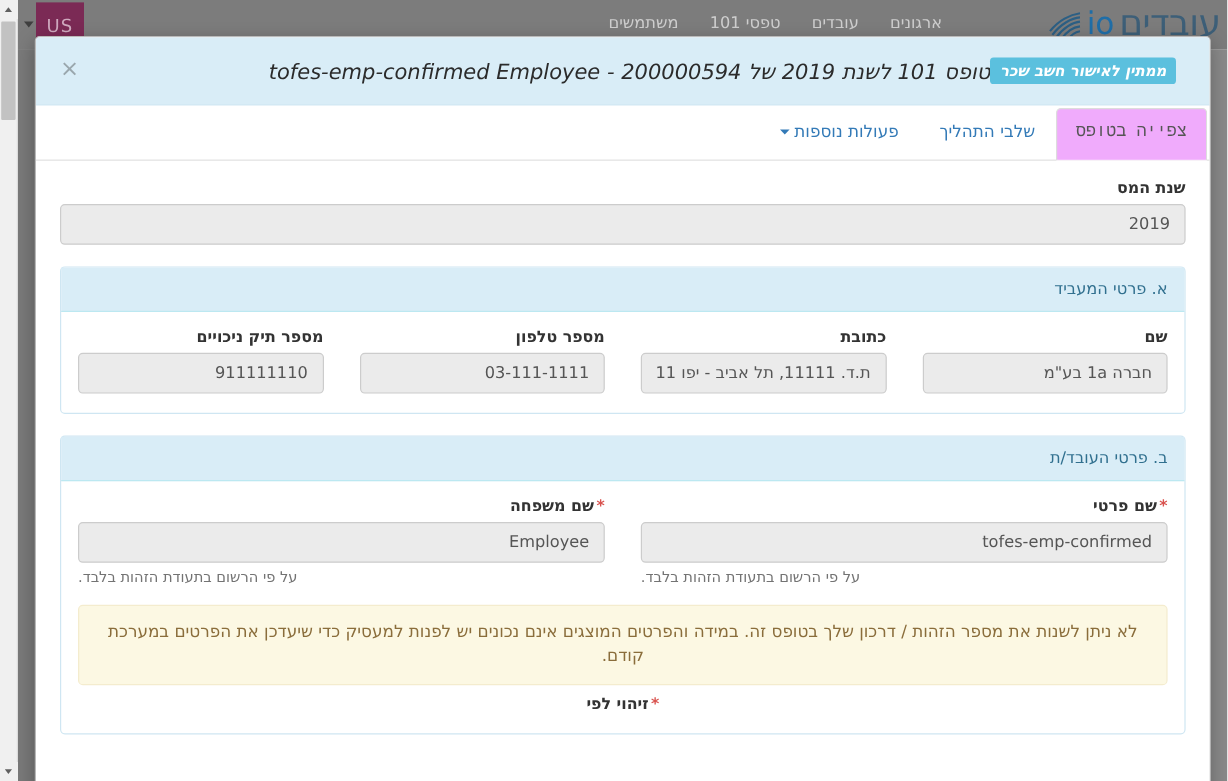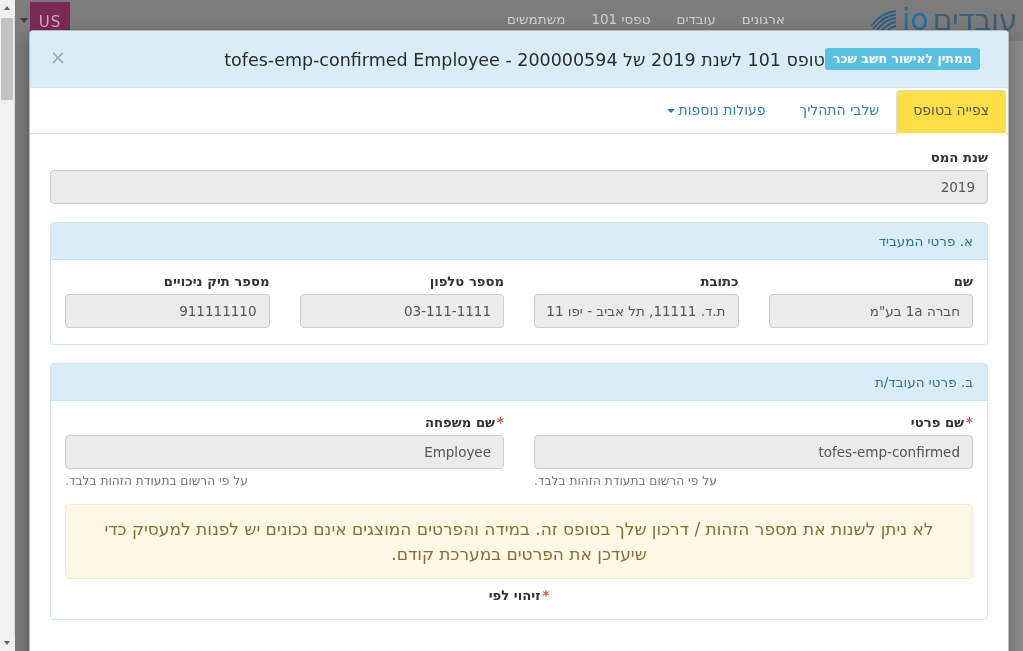--- a/index.html
+++ b/index.html
@@ -48,21 +48,21 @@
     direction: rtl;
   }
   .brand-text {
     font-size: 30px;
     color: #3d5f78;
     letter-spacing: -0.5px;
     line-height: 1;
     font-weight: 400;
   }
   .brand-io {
-    font-size: 30px;
+    font-size: 26px;
     color: #1f6ea8;
     line-height: 1;
     font-weight: 400;
     text-decoration: underline;
   }
   .brand-globe {
     width: 30px; height: 30px;
     position: relative;
     flex: 0 0 auto;
   }
@@ -209,20 +209,21 @@
     font-family: "DejaVu Sans", sans-serif;
   }
   .modal-title {
     flex: 1;
     text-align: right;
     font-size: 17.5px;
     color: #2b2b2b;
     direction: rtl;
     white-space: nowrap;
     padding-right: 2px;
+    font-style: italic;
   }
   .status-badge {
     display: inline-block;
     background: #5bc0de;
     color: #ffffff;
     font-size: 12.5px;
     font-weight: bold;
     padding: 3px 8px 4px;
     border-radius: 3px;
     vertical-align: 3px;
@@ -251,23 +252,24 @@
     padding: 10px 16px 12px;
     cursor: pointer;
     white-space: nowrap;
     border: 1px solid transparent;
     border-radius: 4px 4px 0 0;
     background: transparent;
     line-height: 1.4;
   }
   .tab.active {
     color: #555555;
-    background: #fde047;
+    background: #f0abfc;
     border-color: #dddddd #dddddd #ffffff;
     cursor: default;
+    font-family: Liberation Mono, monospace;
   }
   .tab .caret {
     display: inline-block;
     margin-right: 4px;
     width: 0; height: 0;
     border-left: 4px solid transparent;
     border-right: 4px solid transparent;
     border-top: 4px solid #337ab7;
     vertical-align: 2px;
   }
@@ -351,21 +353,21 @@
   }
   .col-4 { flex: 1 1 0; min-width: 0; }
   .col-6 { flex: 1 1 0; min-width: 0; }
 
   .alert-warning {
     margin-top: 16px;
     background: #fcf8e3;
     border: 1px solid #f4ecce;
     border-radius: 4px;
     color: #8a6d3b;
-    font-size: 17px;
+    font-size: 14px;
     padding: 12px 14px;
     text-align: center;
     direction: rtl;
     line-height: 1.45;
   }
 
   .bottom-label {
     margin-top: 9px;
     font-size: 13.2px;
     font-weight: bold;

